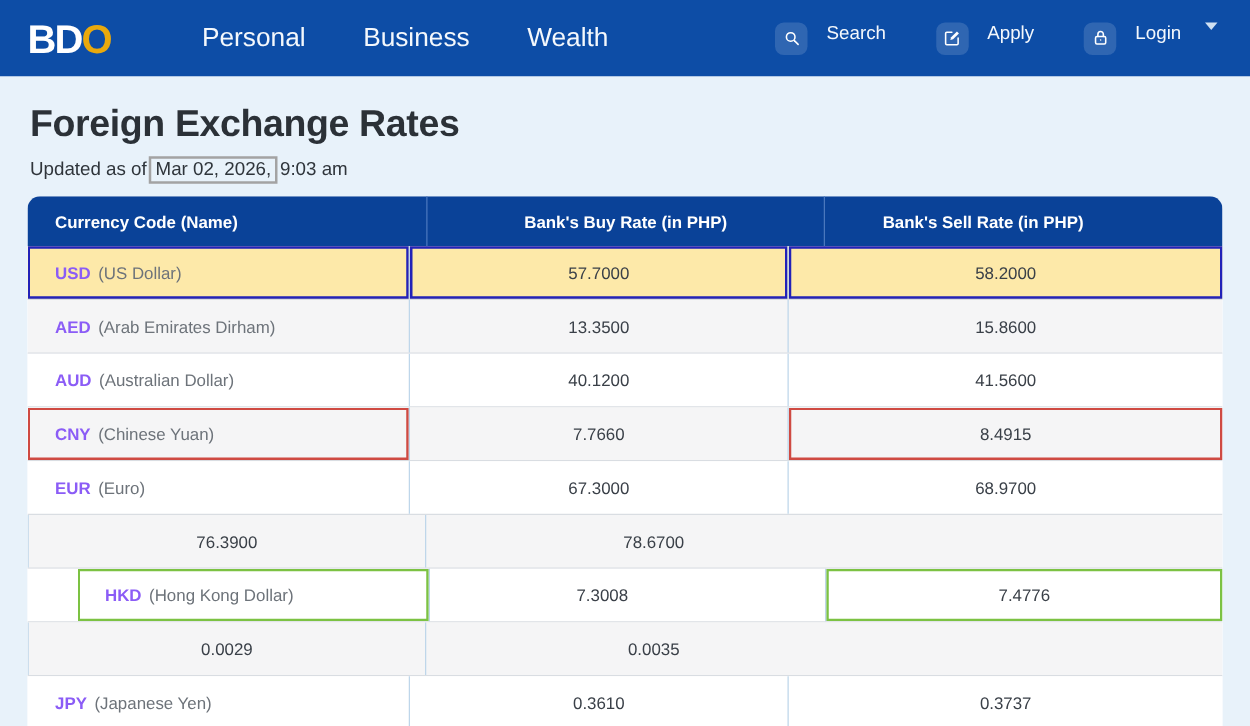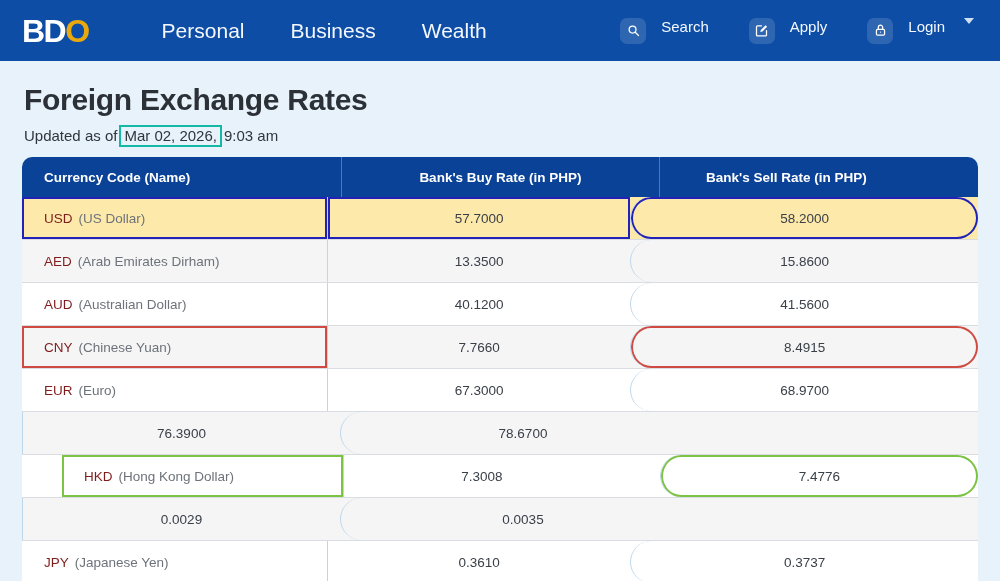--- a/index.html
+++ b/index.html
@@ -22,43 +22,43 @@
   .chip svg { width:15px; height:15px; display:block; }
   .caret { width:0; height:0; border-left:5px solid transparent;
     border-right:5px solid transparent; border-top:6px solid #cfe0f2;
     margin-left:4px; }
 
   
   .main { padding:10px 22px 0 22px; }
   .page-title { font-size:30px; font-weight:700; color:#2b3137;
     margin:12px 0 10px 2px; letter-spacing:-.3px; }
   .updated-line { font-size:15px; color:#2f353b; margin:0 0 13px 2px; }
-  .date-box { border:2px solid #14b8a6; padding:0 3px 1px 3px; margin:0 2px; }
+  .date-box { border:2px solid #a3a3a3; padding:0 3px 1px 3px; margin:0 2px; }
 
   
   .fx-table { width:956px; border-radius:10px 10px 0 0; overflow:hidden;
     background:#ffffff; }
   .thead { display:flex; background:#0a4298; height:40px; }
   .th { display:flex; align-items:center; color:#ffffff; font-size:13.5px;
     font-weight:700; height:40px; }
   .th.c0 { width:319px; padding-left:22px; }
   .th.c1 { width:318px; justify-content:center; border-left:1px solid #4a77bd; }
   .th.c2 { width:254px; justify-content:center; border-left:1px solid #4a77bd; }
 
   .trow { display:flex; height:43px; background:#ffffff;
     border-bottom:1px solid #d9dde2; }
   .trow.alt { background:#f5f5f6; }
   .trow.hl-yellow { background:#fde9a9; }
   .td { display:flex; align-items:center; height:42px; font-size:13.5px;
     color:#3a4048; }
   .td.code-cell { width:319px; padding-left:22px; gap:6px; }
   .td.rate-cell { width:318px; justify-content:center; }
-  .td.rate-cell.last { width:365px;border-radius:21px; }
+  .td.rate-cell.last { width:365px; }
   .td.rate-cell, .td.rate-cell.last { border-left:1px solid #bed6ea; }
-  .code { font-weight:400; color:#7f1d1d; }
+  .code { font-weight:700; color:#8b5cf6; }
   .cname { color:#6d737a; }
 
   .box-blue  { box-shadow: inset 0 0 0 2px #2222b8; }
   .box-red   { box-shadow: inset 0 0 0 2px #cf4a42; }
   .box-green { box-shadow: inset 0 0 0 2px #7cc243; margin-left: 40px; }
 </style>
 </head>
 <body>
 
 <div class="navbar">

